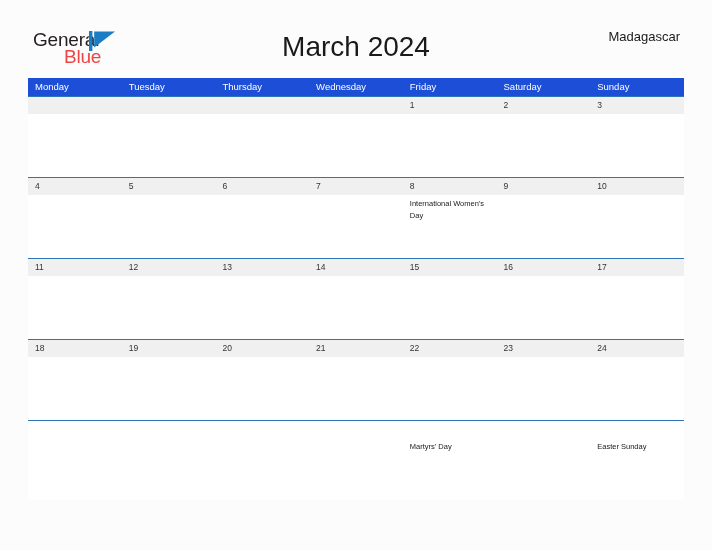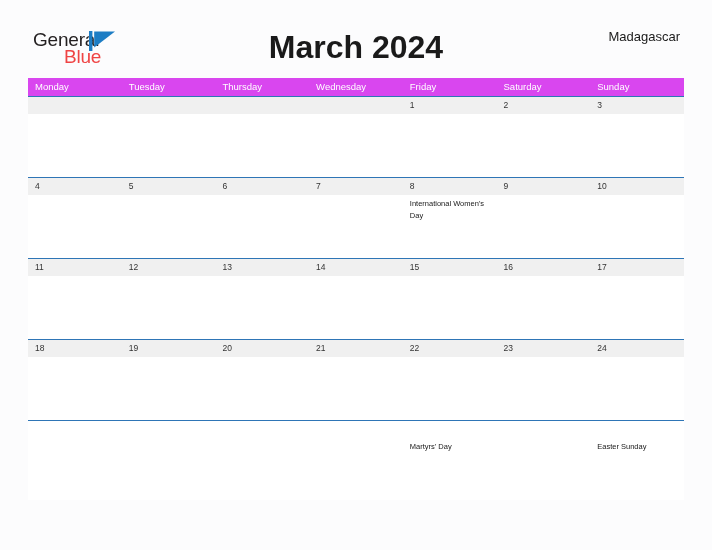--- a/index.html
+++ b/index.html
@@ -56,24 +56,24 @@
     width: 28px;
     height: 20px;
   }
 
   .title {
     position: absolute;
     left: 0;
     top: 31px;
     width: 712px;
     text-align: center;
-    font-size: 32px;
+    font-size: 28px;
     color: #1a1a1a;
     line-height: 32px;
-    font-weight: bold;
+    font-weight: normal;
     margin: 0;
   }
 
   .country {
     position: absolute;
     right: 32px;
     top: 29px;
     font-size: 13px;
     color: #1a1a1a;
     line-height: 16px;
@@ -85,21 +85,21 @@
     position: absolute;
     left: 28px;
     top: 78px;
     width: 656px;
   }
 
   .weekday-row {
     display: flex;
     width: 656px;
     height: 18px;
-    background: #d946ef;
+    background: #1d4ed8;
   }
   .weekday-cell {
     width: 93.714px;
     height: 18px;
     line-height: 18px;
     padding-left: 7px;
     box-sizing: border-box;
     color: #ffffff;
     font-size: 9.5px;
   }

